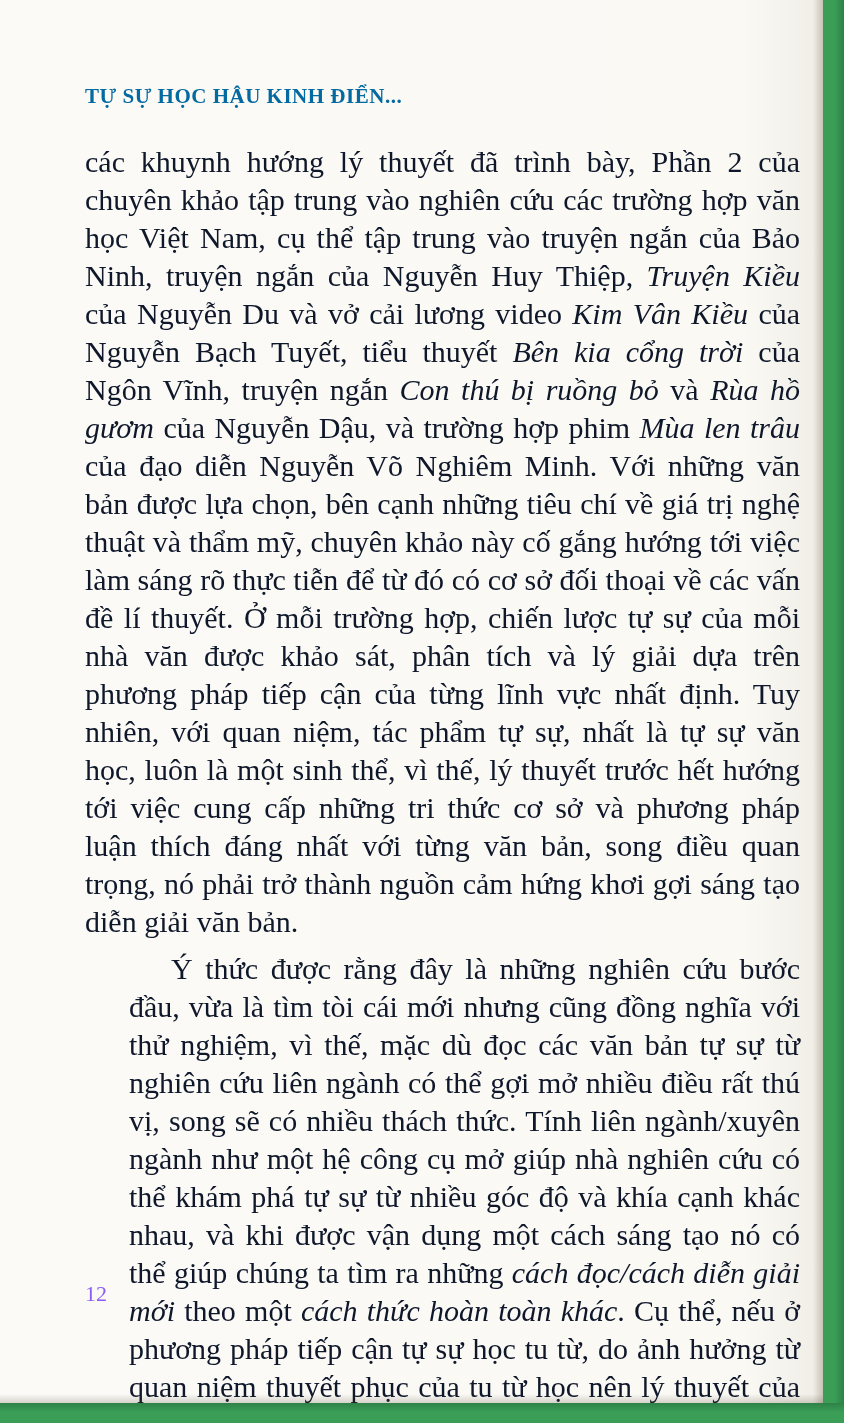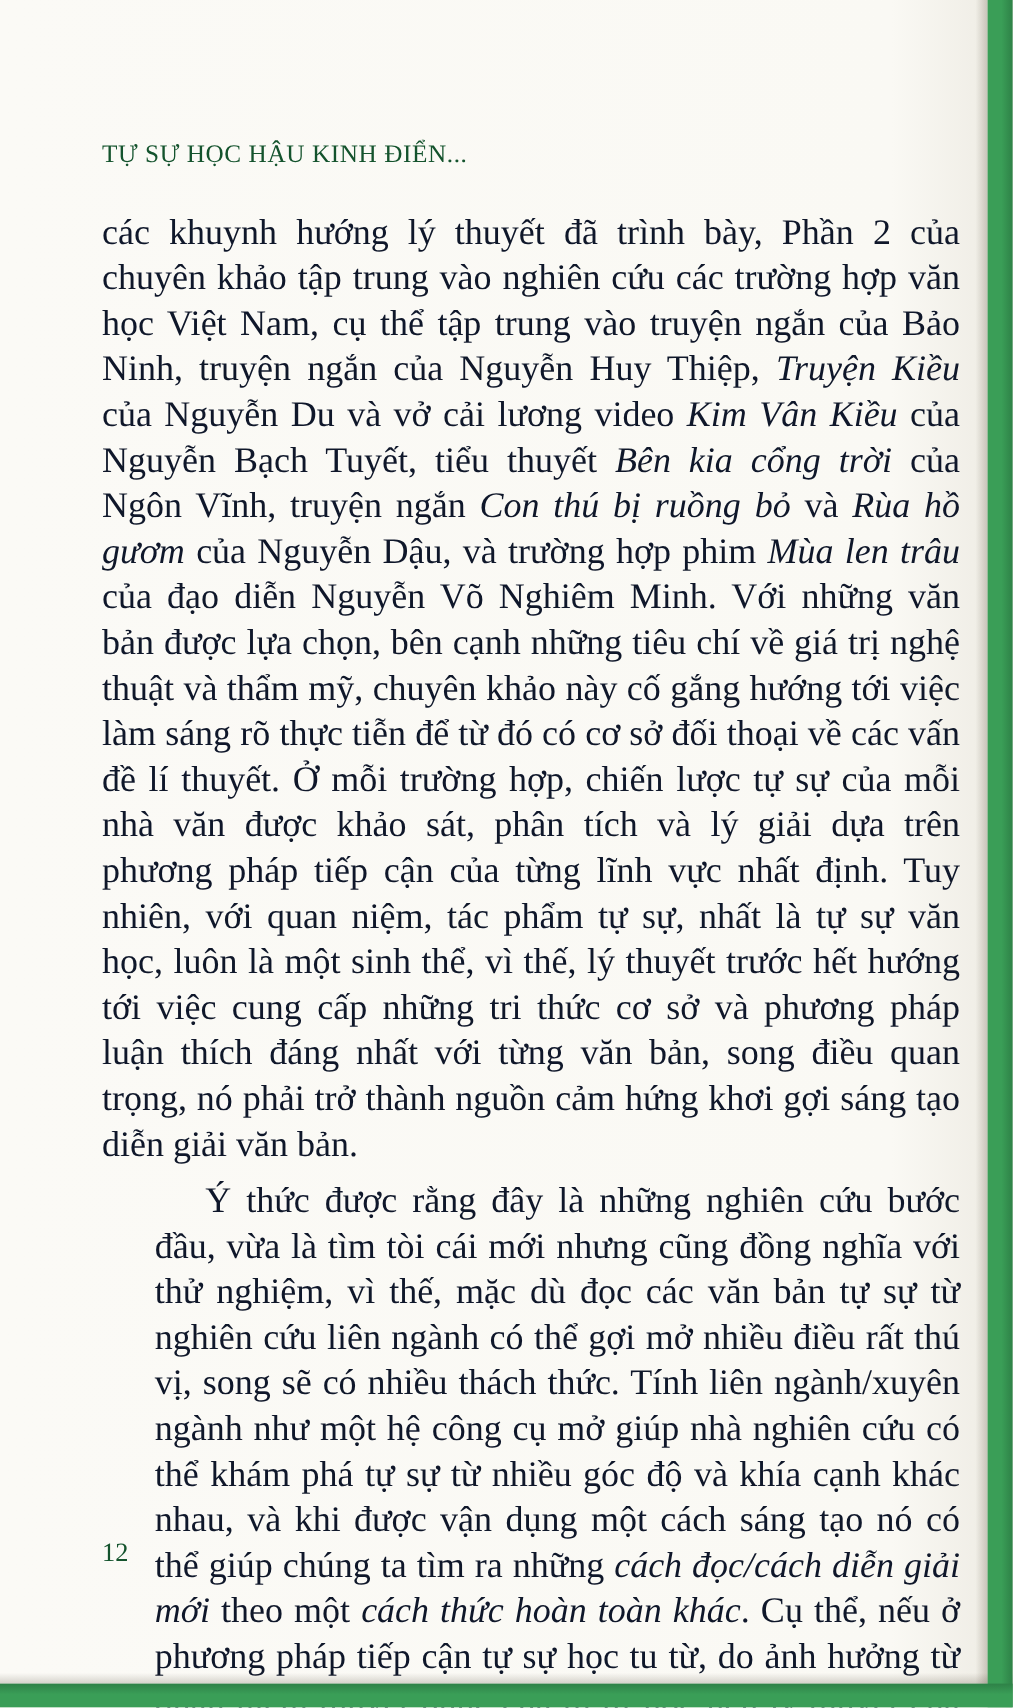--- a/index.html
+++ b/index.html
@@ -20,24 +20,25 @@
     inset: 0;
     background: linear-gradient(to right, #fbfaf6 0%, #faf9f4 88%, #f1efe8 96%, #e9e6dd 100%);
   }
   .content {
     position: absolute;
     left: 85px;
     top: 0;
     width: 715px;
   }
   .page-header {
-    margin-top: 116px;
+    margin-top: 84px;
     font-size: 21px;
     letter-spacing: 0.5px;
-    color: #14532d;
+    color: #0369a1;
+    font-weight: bold;
   }
   .body-text {
     margin-top: 34px;
     font-size: 30px;
     line-height: 38px;
     text-align: justify;
     color: #0f172a;
   }
   .body-text p.para {
     margin: 0;
@@ -50,21 +51,21 @@
     margin-left: 44px;
   }
   .it {
     font-style: italic;
   }
   .page-number {
     position: absolute;
     left: 85px;
     top: 1281px;
     font-size: 22px;
-    color: #14532d;
+    color: #8b5cf6;
   }
   .cover-edge-right {
     position: absolute;
     top: 0;
     right: 0;
     width: 21px;
     height: 100%;
     background: linear-gradient(to right,
       var(--cover-green, #3a9e57) 0%,
       var(--cover-green, #3a9e57) 55%,

